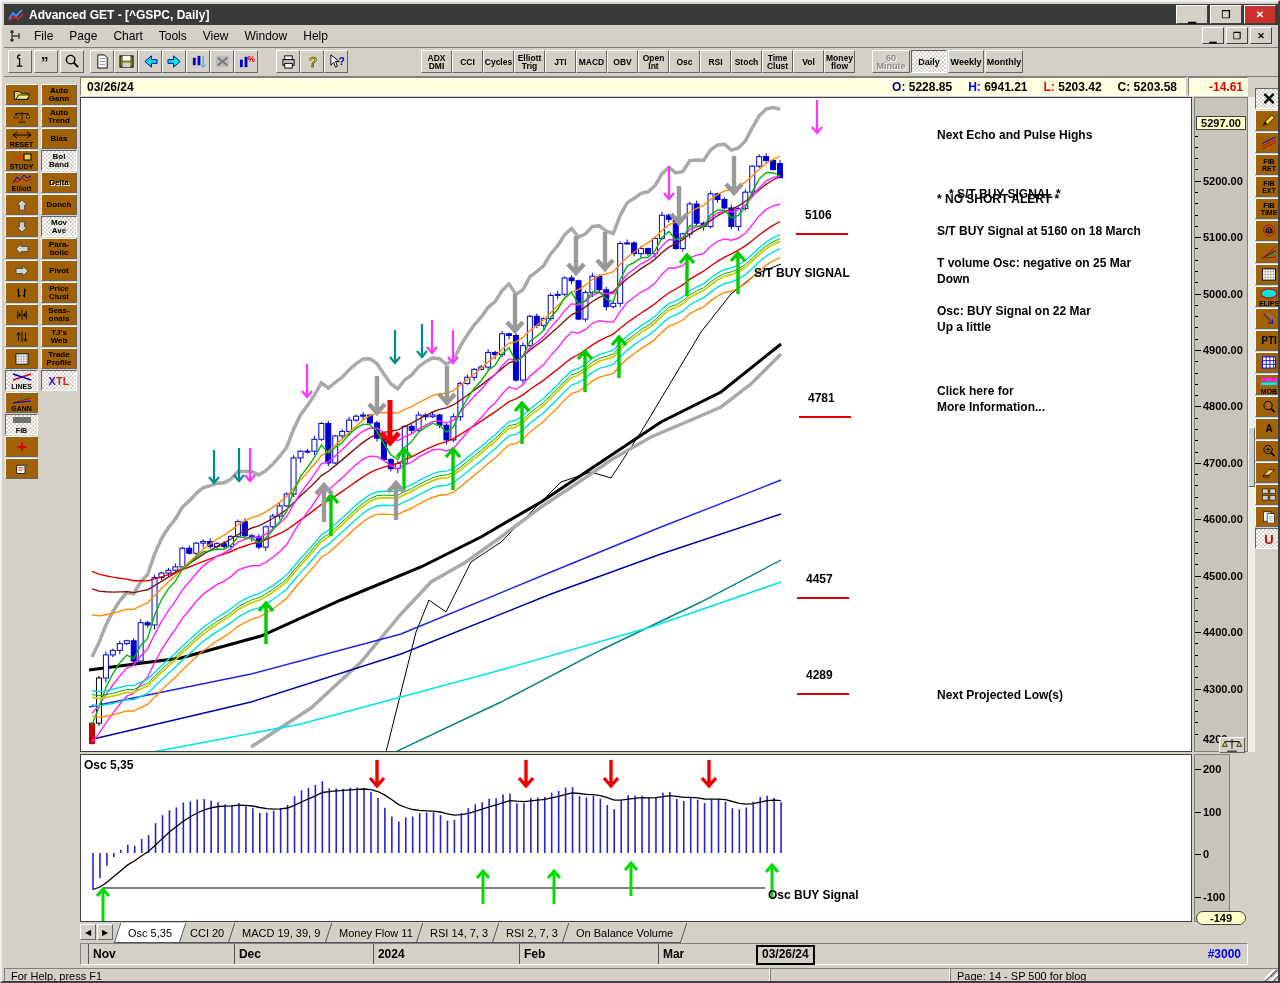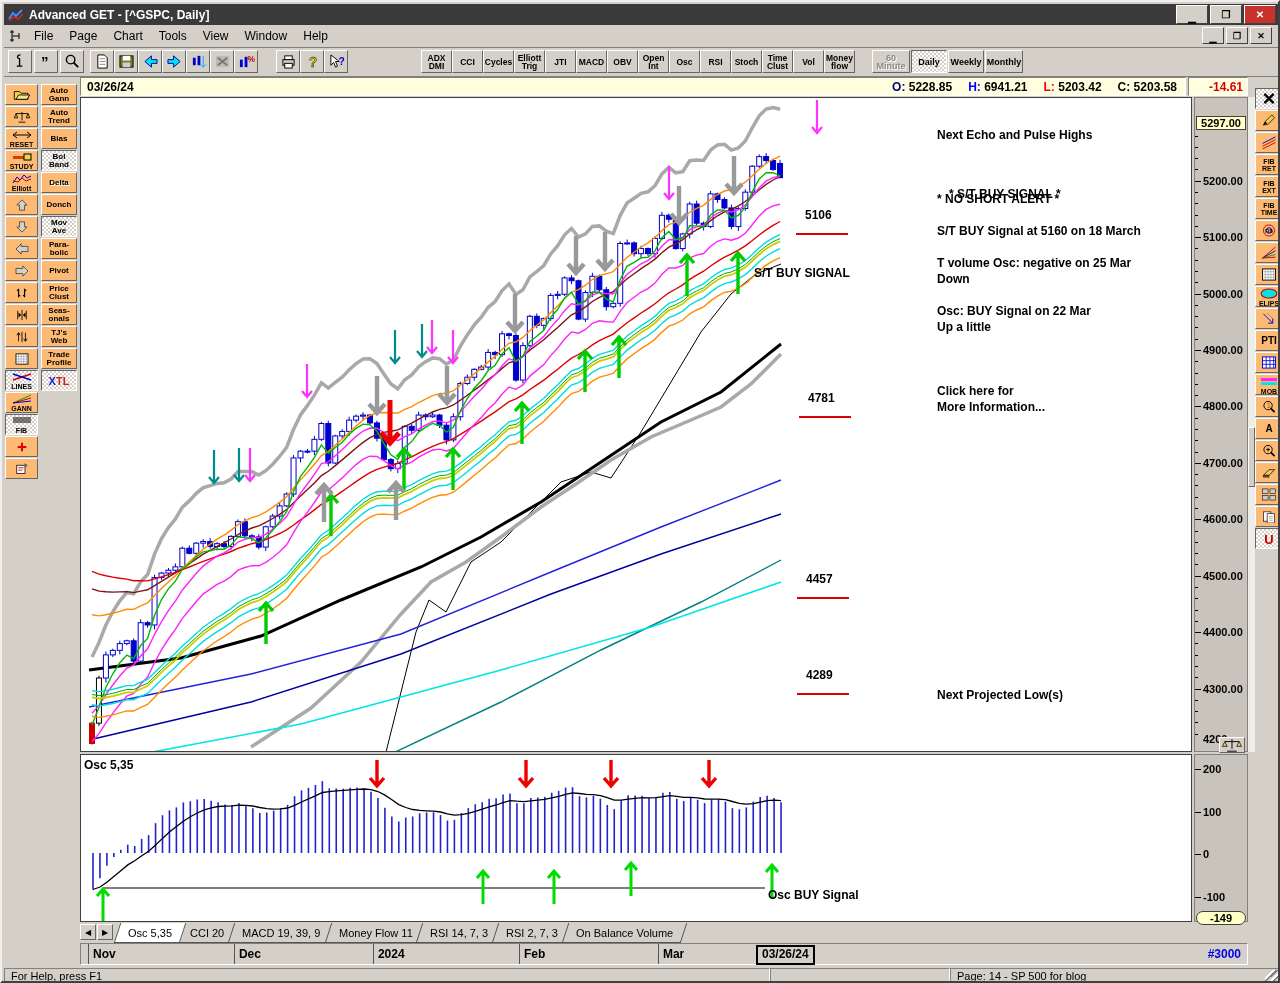--- a/index.html
+++ b/index.html
@@ -27,40 +27,40 @@
   
   #quotebar{left:78px;top:75px;width:1106px;height:19px;background:#ffffe0;border:1px solid;border-color:#808080 #fff #fff #808080;box-sizing:border-box;font-size:12px;font-weight:bold;display:flex;align-items:center;}
   #quotebar .date{margin-left:6px;}
   #ohlc{position:absolute;right:8px;display:flex;gap:16px;}
   #changebox{left:1186px;top:75px;width:60px;height:19px;background:#ffffe0;border:1px solid;border-color:#808080 #fff #fff #808080;box-sizing:border-box;color:#dd0000;font-size:12px;font-weight:bold;display:flex;align-items:center;justify-content:flex-end;padding-right:4px;}
   
   .sidecol{display:flex;flex-direction:column;gap:1px;}
   #leftcol1{left:3px;top:82px;width:33px;}
   #leftcol2{left:39px;top:82px;width:36px;}
   #rightcol{left:1253px;top:86px;width:28px;}
-  .sbtn{height:21px;background:#fdba74;border:1px solid;border-color:#fff #666 #666 #fff;box-sizing:border-box;display:flex;flex-direction:column;align-items:center;justify-content:center;font-size:7.5px;font-weight:bold;line-height:7.5px;color:#000;overflow:hidden;}
+  .sbtn{height:21px;background:#a16207;border:1px solid;border-color:#fff #666 #666 #fff;box-sizing:border-box;display:flex;flex-direction:column;align-items:center;justify-content:center;font-size:7.5px;font-weight:bold;line-height:7.5px;color:#000;overflow:hidden;}
   .sbtn svg{width:20px;height:12px;flex:none;}
   .sbtn .cap{font-size:7px;}
   #leftcol2 .sbtn{height:21px;font-size:8px;line-height:8px;font-weight:bold;}
   #rightcol .sbtn{height:21px;font-size:7px;line-height:7px;}
   #rightcol .sbtn svg{width:18px;height:13px;}
   
   #chart{left:78px;top:95px;width:1112px;height:655px;background:#fff;border:1px solid #404040;box-sizing:border-box;}
   #chart svg{position:absolute;left:0;top:0;}
   .ann{position:absolute;font-size:12px;font-weight:bold;color:#000;white-space:nowrap;}
   .flagline{position:absolute;height:2px;background:#dd0000;}
   
   #pricescale{left:1192px;top:95px;width:54px;height:655px;background:#c8c4bc;border:1px solid #808080;box-sizing:border-box;font-size:11px;font-weight:bold;}
   .ptick{position:absolute;left:0;width:100%;}
   .ptick .lbl{position:absolute;left:8px;top:-6px;}
   .ptick .mark{position:absolute;left:0;top:0;height:1px;background:#000;}
   .axisbox{position:absolute;left:1px;background:#ffffc8;border:1px solid #404040;font-size:11px;font-weight:bold;text-align:center;width:48px;}
   
   #oscpanel{left:78px;top:752px;width:1112px;height:168px;background:#fff;border:1px solid #404040;box-sizing:border-box;}
-  #oscscale{left:1192px;top:752px;width:54px;height:168px;background:#c8c4bc;border:1px solid #808080;box-sizing:border-box;font-size:11px;font-weight:bold;}
+  #oscscale{left:1192px;top:752px;width:36px;height:168px;background:#c8c4bc;border:1px solid #808080;box-sizing:border-box;font-size:11px;font-weight:bold;}
   
   #vscroll{left:1246px;top:95px;width:7px;height:655px;background:#efede7;}
   #vthumb{position:absolute;left:0;top:330px;width:7px;height:60px;background:#d4d0c8;border:1px solid;border-color:#fff #666 #666 #fff;box-sizing:border-box;}
   
   #tabsrow{left:78px;top:921px;width:1168px;height:19px;display:flex;align-items:stretch;}
   .tabnav{width:16px;height:16px;margin-top:1px;background:#d4d0c8;border:1px solid;border-color:#fff #666 #666 #fff;box-sizing:border-box;font-size:8px;display:flex;align-items:center;justify-content:center;}
   .tab{padding:2px 10px;font-size:11px;border:1px solid #555;border-top:none;background:#d4d0c8;transform:skewX(-18deg);margin-left:-4px;height:15px;display:flex;align-items:center;}
   .tab span{transform:skewX(18deg);white-space:nowrap;}
   .tab.active{background:#fff;font-weight:normal;z-index:3;}
   

